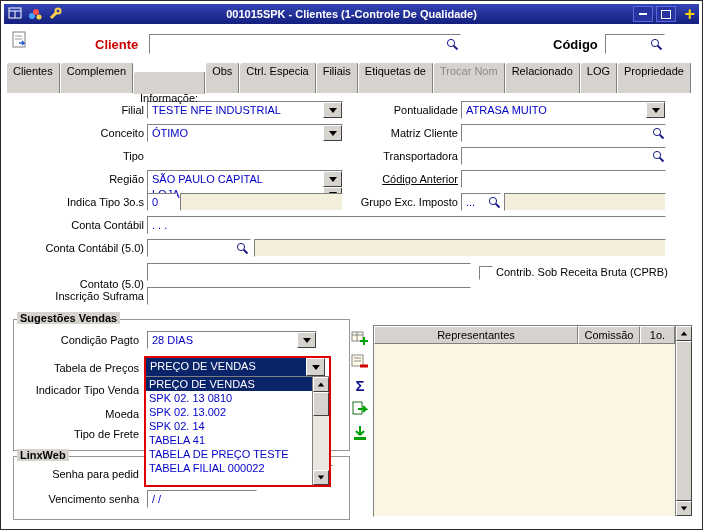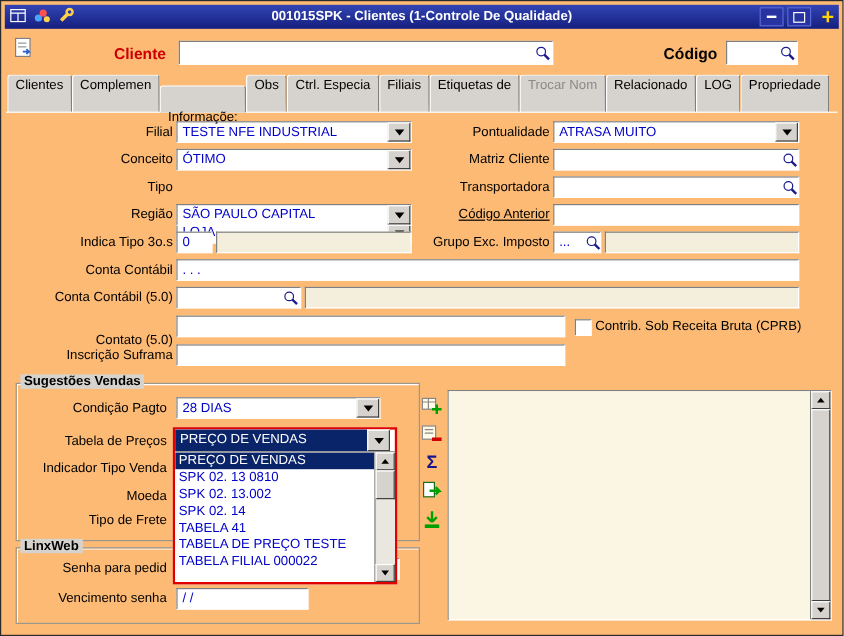--- a/index.html
+++ b/index.html
@@ -1,16 +1,16 @@
 <!DOCTYPE html>
 <html><head>
 <meta charset="utf-8">
 <style>
   html,body{margin:0;padding:0;background:#9a9a9a;}
-  .win{position:relative;width:703px;height:530px;background:#fdba74;border:1px solid #2b2b2b;
+  .win{position:relative;width:703px;height:530px;background:#ffffff;border:1px solid #2b2b2b;
        font-family:"Liberation Sans",sans-serif;font-size:11px;color:#000;overflow:hidden;box-sizing:border-box;}
   .titlebar{position:absolute;top:3px;left:3px;right:3px;height:20px;
        background:linear-gradient(180deg,#3344b4,#141f7e);display:flex;align-items:center;padding:0 4px;box-sizing:border-box;}
   .titlebar .title{position:absolute;left:0;right:0;text-align:center;color:#fff;font-weight:bold;font-size:11px;}
   .tb-icons{display:flex;gap:6px;align-items:center;z-index:2;}
   .tb-ctrls{margin-left:auto;display:flex;gap:3px;align-items:center;z-index:2;}
   .navbtn{width:18px;height:14px;background:#2633a0;border:1px solid #5a68d8;display:flex;align-items:center;justify-content:center;}
   .navbtn .minbar{width:8px;height:2px;background:#fff;}
   .navbtn .maxbox{width:8px;height:7px;border:1px solid #fff;}
   .plusbtn{color:#ffd400;font-size:18px;font-weight:bold;line-height:14px;margin-left:5px;}
@@ -304,20 +304,25 @@
   </span>
   <span class="sideicon" style="left:349px;top:422px;">
     <svg width="18" height="18">
         <path d="M9 2 v9 m0 0 l-4 -4 m4 4 l4 -4" stroke="#00a000" fill="none" stroke-width="2"></path>
         <rect x="3" y="13" width="12" height="3" fill="#00a000"></rect>
       </svg>
   </span>
 
   <div class="grid">
     <div class="gridmain">
+      <div class="gridhead">
+        <span class="gh" style="width:204px;">Representantes</span>
+        <span class="gh" style="width:62px;">Comissão</span>
+        <span class="gh" style="flex:1;">1o.</span>
+      </div>
       <div style="flex:1;background:#fbf6e4;"></div>
     </div>
     <div class="sb" style="height:100%;">
       <span class="sbbtn">
           <span class="tri-up" style="transform:scale(.8);"></span>
         </span>
       <span class="sbthumb" style="flex:1;"></span>
       <span class="sbbtn">
           <span class="tri" style="transform:scale(.8);"></span>
         </span>

